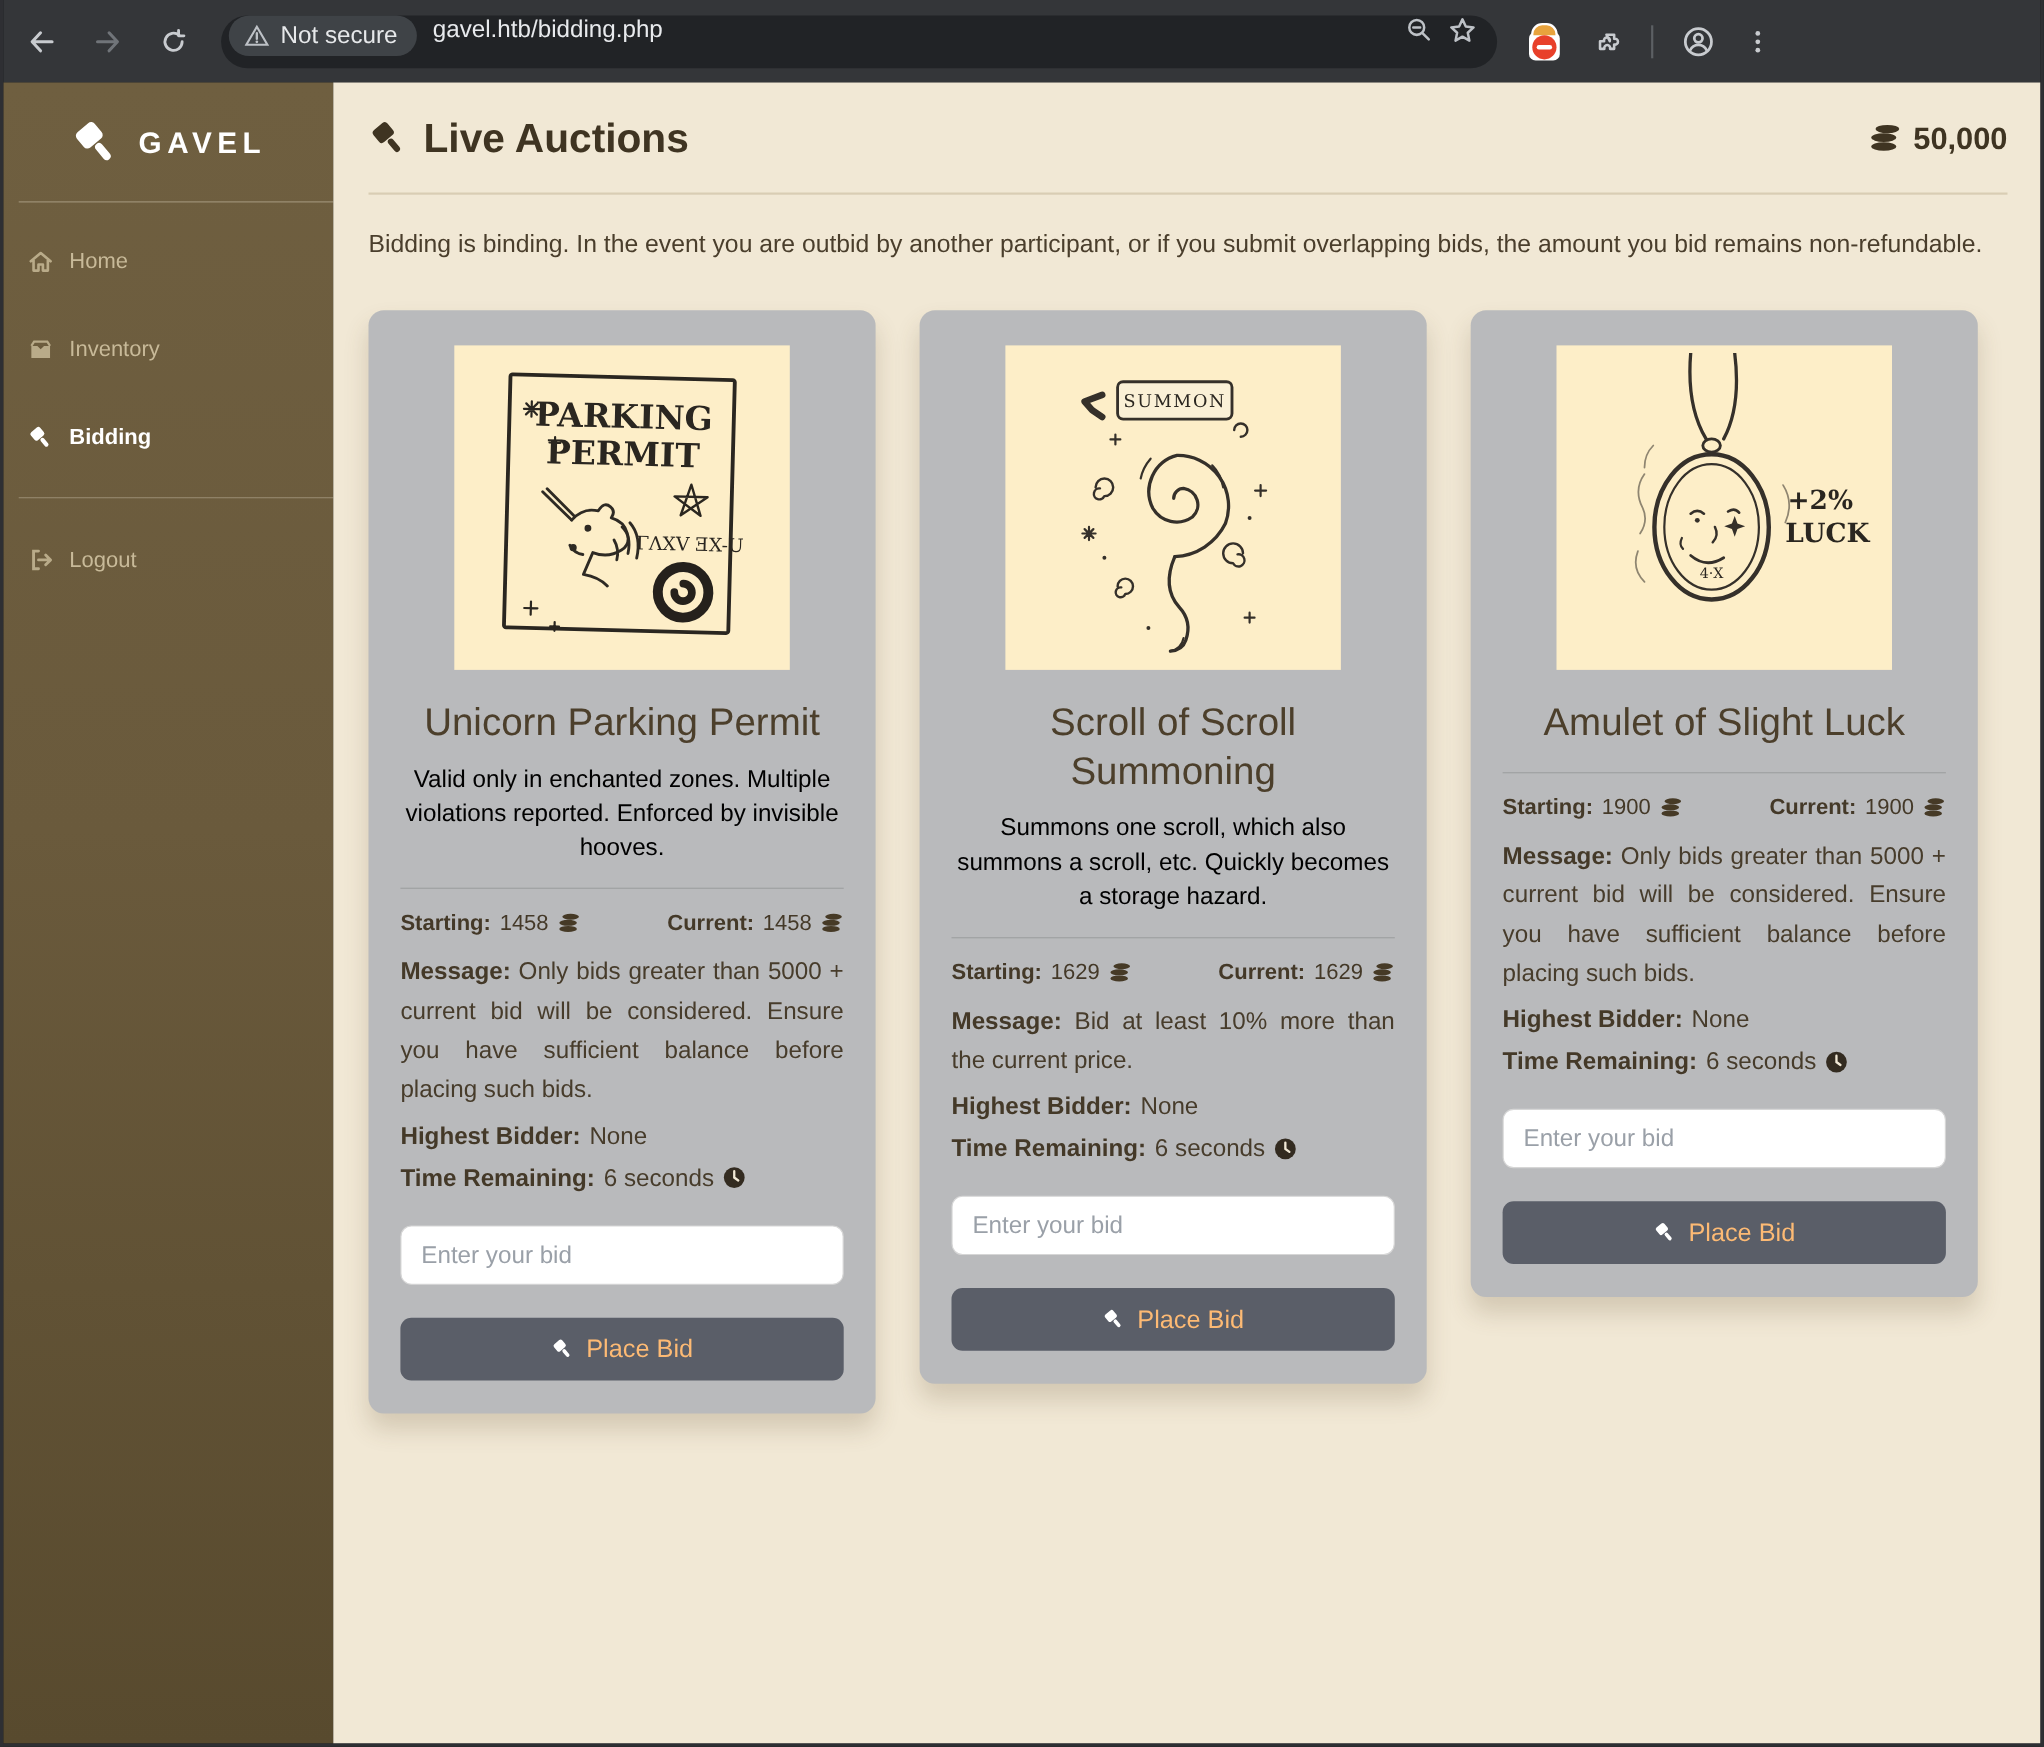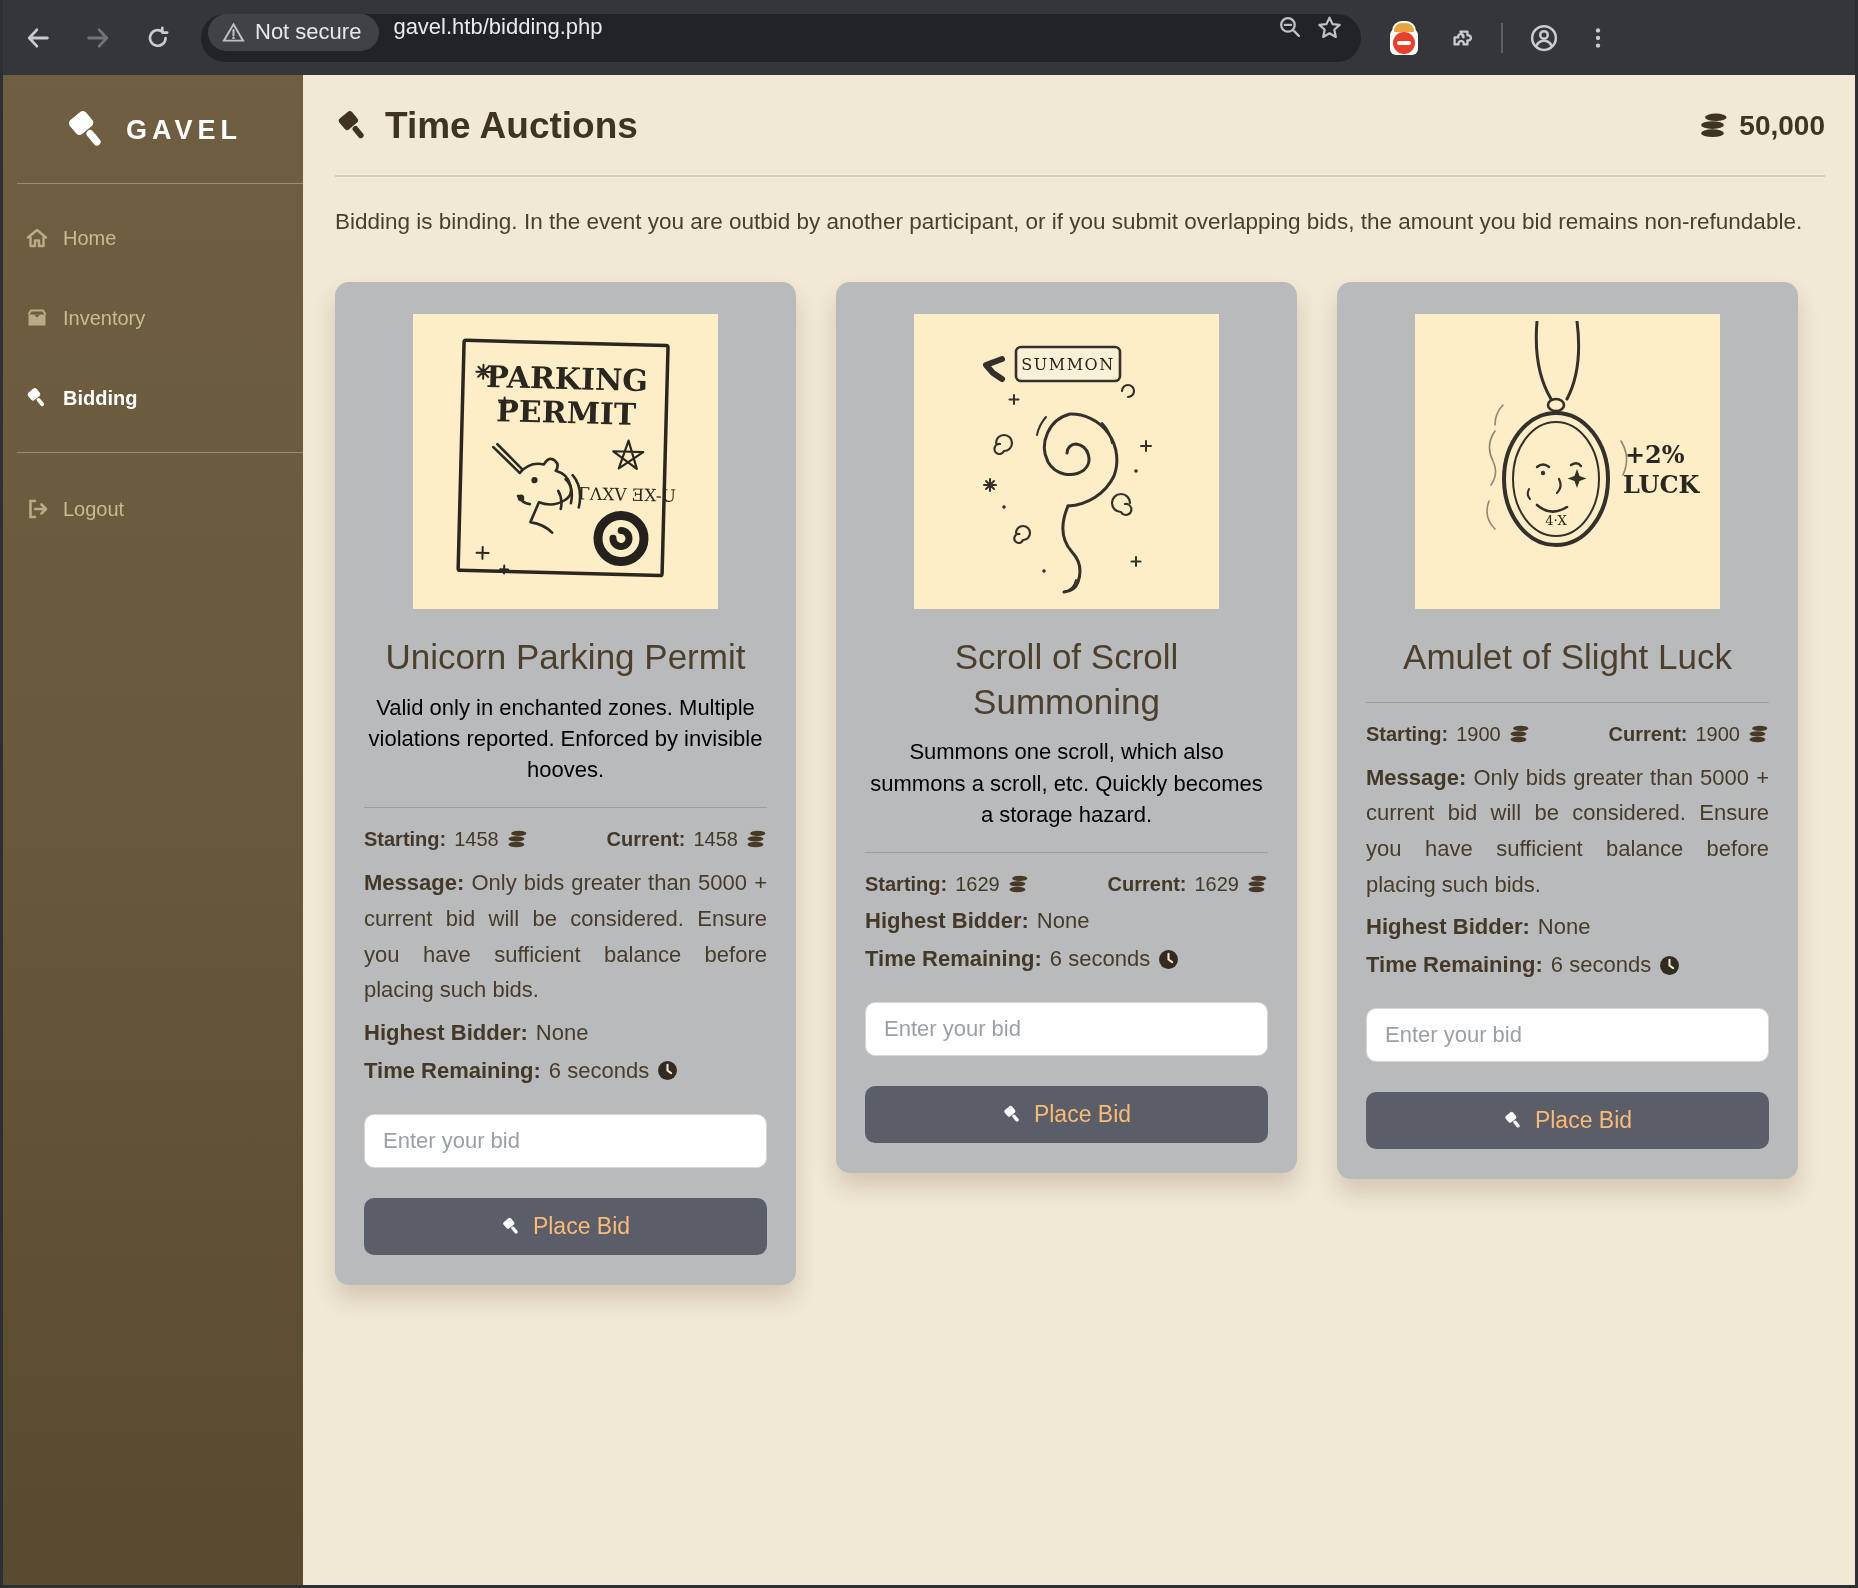--- a/index.html
+++ b/index.html
@@ -245,21 +245,21 @@
     </aside>
 
     <main class="main">
       <div class="main-header">
         <div class="page-title-wrap">
           <span style="display:flex">
               <svg width="36" height="36" style="color:#3f3422">
                 <use href="#sym-gavel"></use>
               </svg>
             </span>
-          <h1 class="page-title">Time Auctions</h1>
+          <h1 class="page-title">Live Auctions</h1>
         </div>
         <div class="balance">
           <span class="coin" style="color:#3f3422">
               <svg width="30" height="30">
                 <use href="#sym-coins"></use>
               </svg>
             </span>
           <span>50,000</span>
         </div>
       </div>
@@ -402,20 +402,21 @@
             <span class="stat-pair">
                 <span class="lbl">Current:</span>
                 <span>1629</span>
                 <span class="coin">
                   <svg width="21" height="21">
                     <use href="#sym-coins"></use>
                   </svg>
                 </span>
               </span>
           </div>
+          <p class="message"><span class="lbl">Message:</span> <span>Bid at least 10% more than the current price.</span></p>
           <div class="kv">
               <span class="lbl">Highest Bidder:</span> 
               <span>None</span>
             </div>
           <div class="kv">
               <span class="lbl">Time Remaining:</span> 
               <span>6 seconds</span> 
               <span style="display:flex">
                 <svg width="21" height="21">
                   <use href="#sym-clock"></use>

